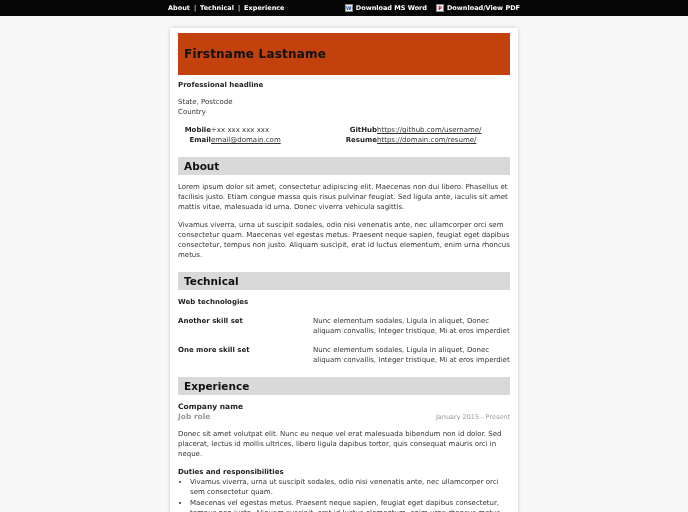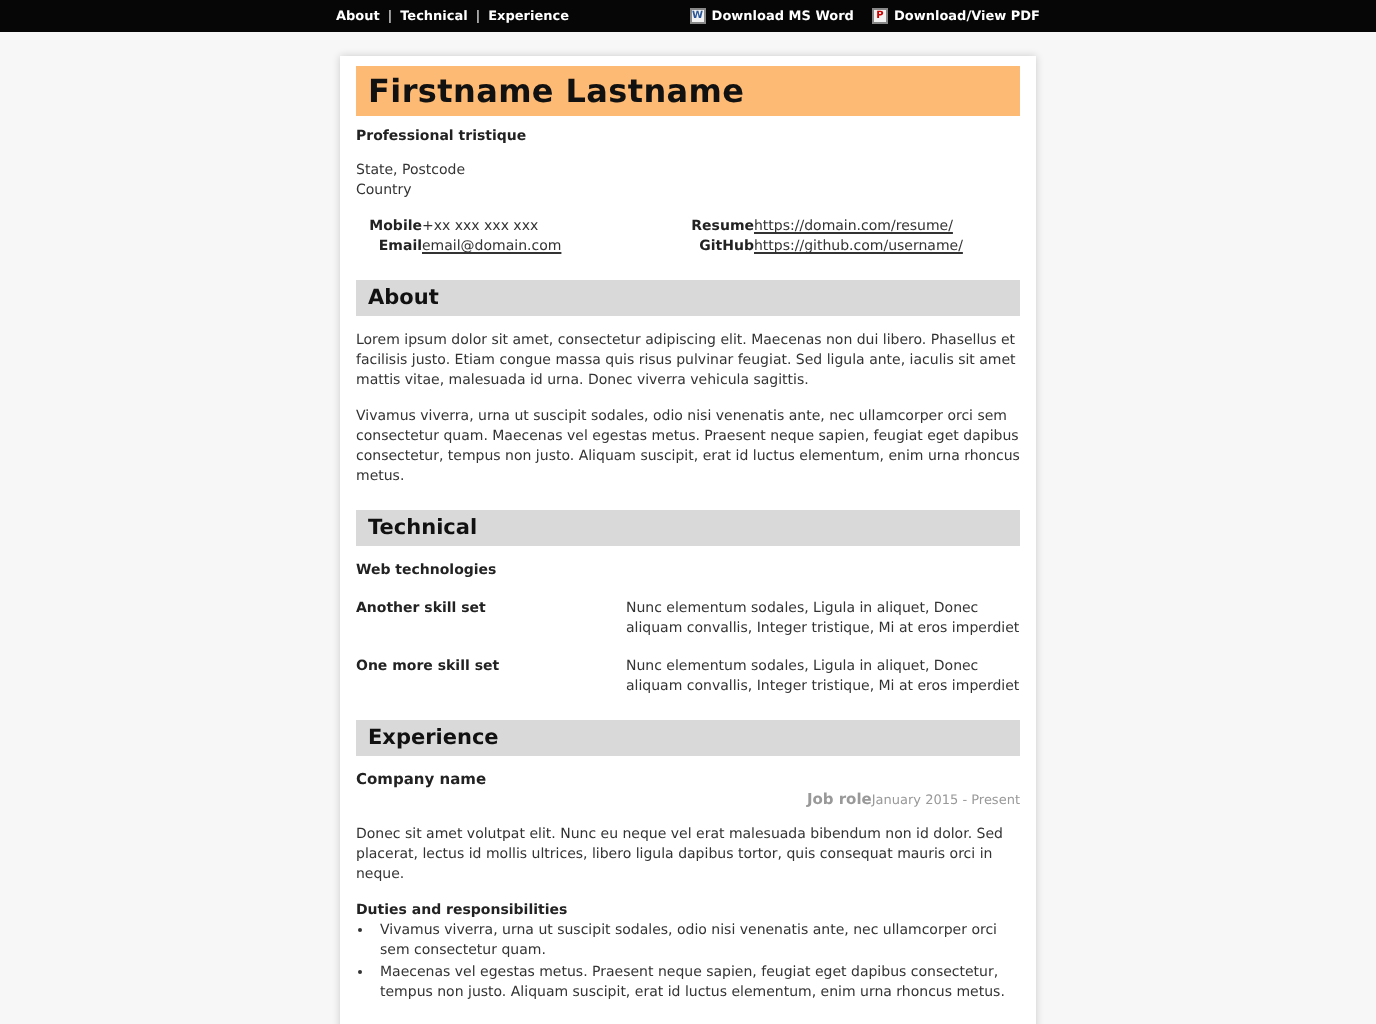--- a/index.html
+++ b/index.html
@@ -50,23 +50,23 @@
   
   .card {
     width:348px;
     margin:12px auto 0 auto;
     background:#fff;
     box-shadow:0 0 4px rgba(0,0,0,0.18);
     padding:5px 8px 14px 8px;
     min-height:484px;
   }
   .name-bar {
-    background:#fdba74;
-    padding:3px 6px;
-    font-size:16px;
+    background:#c2410c;
+    padding:14px 6px;
+    font-size:12px;
     font-weight:bold;
     color:#111;
     letter-spacing:0.2px;
   }
   .headline {
     font-weight:bold;
     font-size:7px;
     margin:6px 0 8px 0;
     color:#222;
   }
@@ -93,21 +93,21 @@
     line-height:10px;
     margin-bottom:8px;
     color:#333;
   }
   
   .tech-row { display:flex; margin-bottom:9px; }
   .tech-row .tlabel { width:135px; font-weight:bold; color:#222; line-height:10px; }
   .tech-row .tval { flex:1; line-height:10px; color:#333; }
   
   .company { font-weight:bold; font-size:7.5px; color:#222; line-height:10px; margin-top:2px; }
-  .role-line { display:flex; justify-content:flex-end; align-items:baseline; margin-bottom:8px; }
+  .role-line { display:flex; justify-content:space-between; align-items:baseline; margin-bottom:8px; }
   .role { color:#999; font-size:7.5px; font-weight:bold; }
   .dates { color:#999; font-size:6.5px; }
   .sub-head { font-weight:bold; color:#222; line-height:10px; margin-bottom:0; }
   ul.blist { margin:0 0 8px 12px; }
   ul.blist li { line-height:10px; color:#333; margin-bottom:1px; }
 </style>
 </head>
 <body>
 
 <div class="topbar">
@@ -128,46 +128,46 @@
         <span class="doc-icon pdf">P</span>
         <a class="dl-link">Download/View PDF</a>
       </span>
     </div>
   </div>
 </div>
 
 <div class="card">
 
   <div class="name-bar">Firstname Lastname</div>
-  <div class="headline">Professional tristique</div>
+  <div class="headline">Professional headline</div>
 
   <div class="address">
     <div>State, Postcode</div>
     <div>Country</div>
   </div>
 
   <div class="contact">
     <div class="contact-col">
       <div class="contact-row">
         <span class="clabel">Mobile</span>
         <span class="cval">+xx xxx xxx xxx</span>
       </div>
       <div class="contact-row">
         <span class="clabel">Email</span>
         <a>email@domain.com</a>
       </div>
     </div>
     <div class="contact-col">
       <div class="contact-row">
+        <span class="clabel">GitHub</span>
+        <a>https://github.com/username/</a>
+      </div>
+      <div class="contact-row">
         <span class="clabel">Resume</span>
         <a>https://domain.com/resume/</a>
-      </div>
-      <div class="contact-row">
-        <span class="clabel">GitHub</span>
-        <a>https://github.com/username/</a>
       </div>
     </div>
   </div>
 
   <div class="section-bar">About</div>
   <p class="body-text">Lorem ipsum dolor sit amet, consectetur adipiscing elit. Maecenas non dui libero. Phasellus et facilisis justo. Etiam congue massa quis risus pulvinar feugiat. Sed ligula ante, iaculis sit amet mattis vitae, malesuada id urna. Donec viverra vehicula sagittis.</p>
   <p class="body-text">Vivamus viverra, urna ut suscipit sodales, odio nisi venenatis ante, nec ullamcorper orci sem consectetur quam. Maecenas vel egestas metus. Praesent neque sapien, feugiat eget dapibus consectetur, tempus non justo. Aliquam suscipit, erat id luctus elementum, enim urna rhoncus metus.</p>
 
   <div class="section-bar">Technical</div>
   <div class="tech-row">

